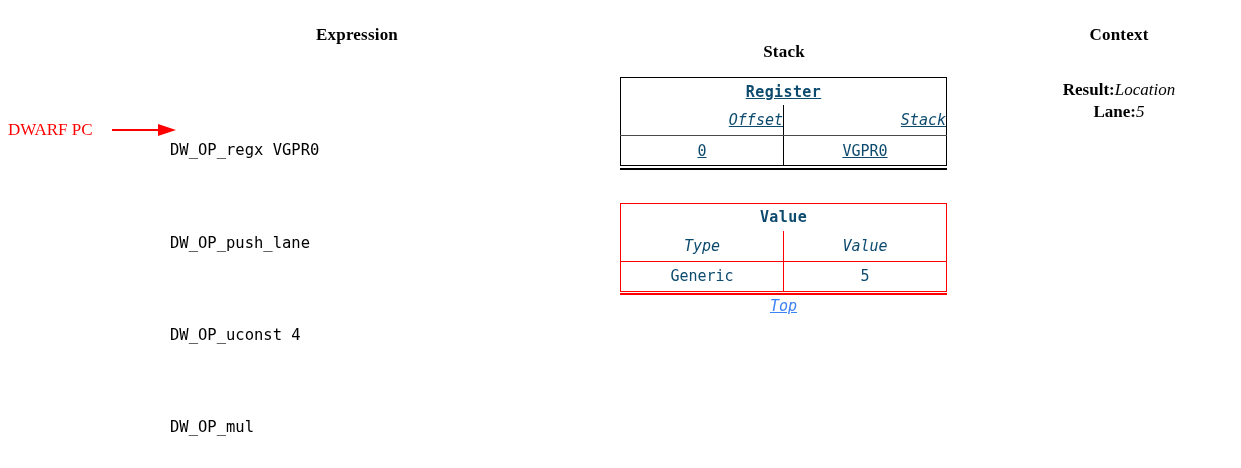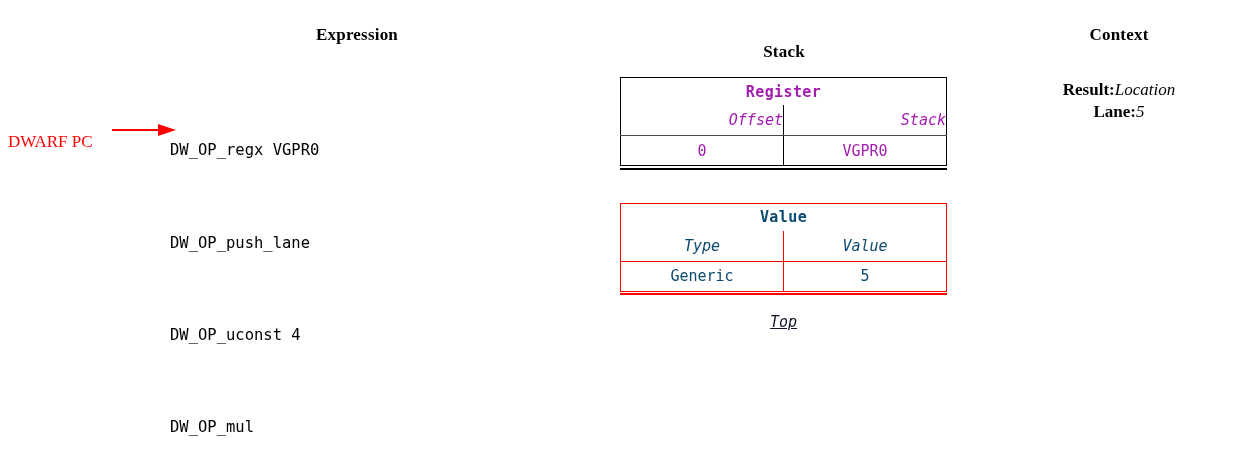--- a/index.html
+++ b/index.html
@@ -47,21 +47,21 @@
   #dwarf-pc-marker {
     position: absolute;
     left: 8px;
     top: 116px;
     width: 165px;
     height: 28px;
   }
   #dwarf-pc-label {
     position: absolute;
     left: 0px;
-    top: 16px;
+    top: 4px;
     font-family: "Liberation Serif", serif;
     font-size: 17px;
     color: #ff0000;
     white-space: nowrap;
   }
   #dwarf-pc-arrow {
     position: absolute;
     left: 104px;
     top: 5px;
   }
@@ -81,21 +81,22 @@
     font-size: 15px;
   }
   .stack-table td {
     padding: 0;
     text-align: center;
     vertical-align: middle;
     height: 28px;
   }
   .tbl-black {
     border: 1.6px solid #000000;
-    color: #a21caf;
+    color: #0c4a6e;
+    text-decoration: underline;
   }
   .tbl-red {
     border: 1.6px solid #ff0000;
     color: #0c4a6e;
     margin-top: 33px;
   }
   .row-title td {
     font-weight: bold;
     height: 27px;
     letter-spacing: 0.4px;
@@ -126,22 +127,22 @@
     height: 0;
     border-top: 2.2px solid #ff0000;
     margin-top: 1.5px;
   }
   #stack-top-label {
     width: 327px;
     text-align: center;
     font-family: "DejaVu Sans Mono", "Liberation Mono", monospace;
     font-style: italic;
     font-size: 15px;
-    color: #0f172a;
-    margin-top: 18px;
+    color: #3b82f6;
+    margin-top: 2px;
     text-decoration: underline;
   }
 
   
   #context-block {
     position: absolute;
     left: 1019px;
     top: 79px;
     width: 200px;
     text-align: center;

